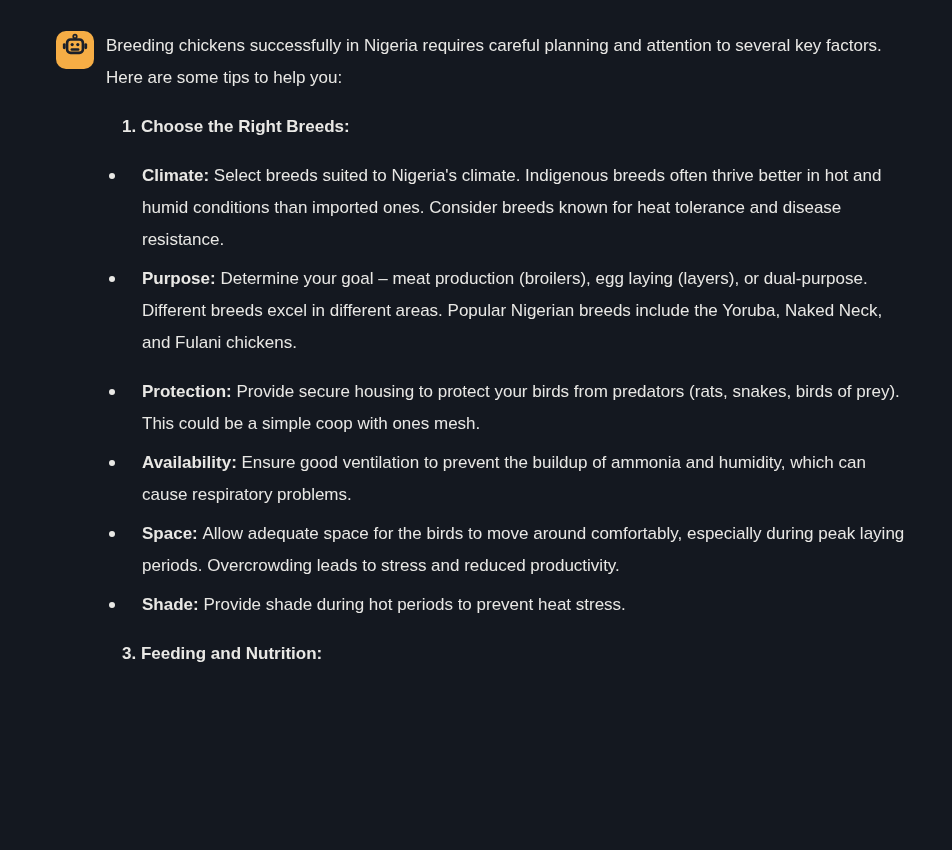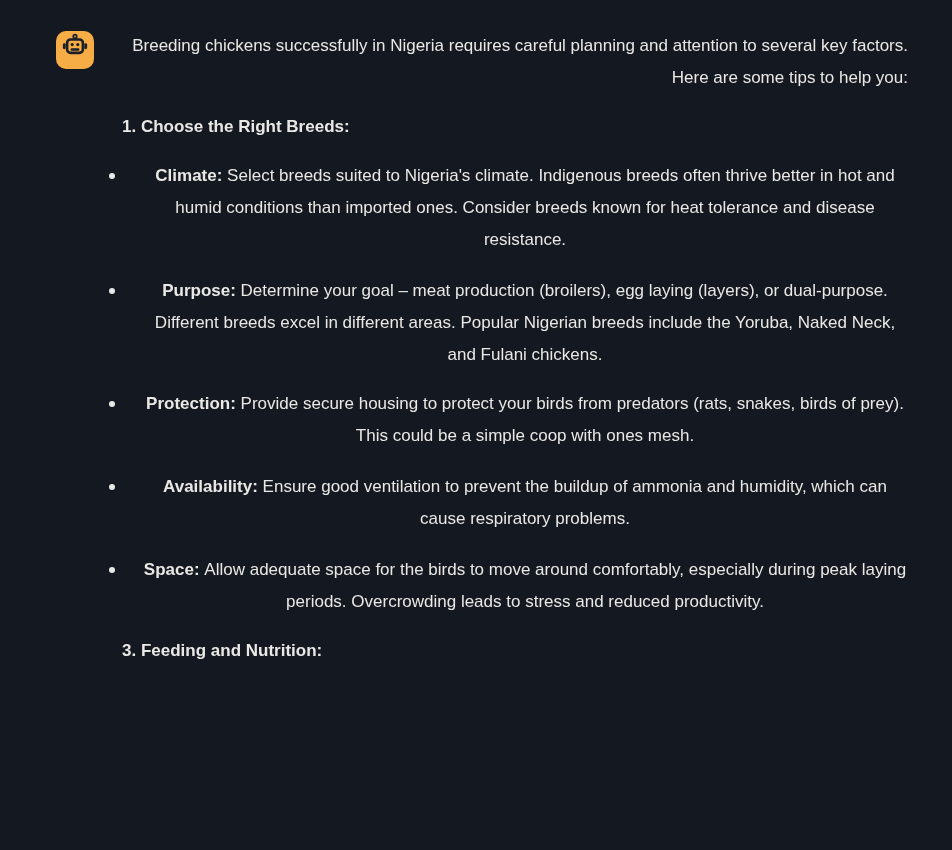--- a/index.html
+++ b/index.html
@@ -37,37 +37,35 @@
     justify-content: center;
   }
   .glyph-stroke { stroke: var(--glyph); fill: none; }
   .glyph-fill   { fill: var(--glyph); }
   .content {
     margin-left: 12px;
     width: 802px;
   }
   .intro {
     margin: 0 0 17px 0;
-    text-align: right;
   }
   .md-heading {
     margin: 17px 16px;
     font-weight: 700;
   }
   ul.bullets {
     list-style: none;
     margin: 17px 0;
     padding: 0 0 0 36px;
-    text-align: center;
   }
   ul.bullets li {
     position: relative;
   }
   ul.bullets li + li {
-    margin-top: 19px;
+    margin-top: 7px;
   }
   ul.bullets li::before {
     content: "";
     position: absolute;
     left: -33px;
     top: 13px;
     width: 6px; height: 6px;
     border-radius: 50%;
     background: var(--text);
   }
@@ -106,20 +104,21 @@
 
   <section>
   <ul class="bullets">
   <li><span class="b-label">Protection:</span><span class="b-text">Provide secure housing to protect your birds from predators (rats, snakes, birds of prey). This could be a simple coop with ones mesh.</span></li>
 
   <li><span class="b-label">Availability:</span><span class="b-text">Ensure good ventilation to prevent the buildup of ammonia and humidity, which can cause respiratory problems.</span></li>
 
 
   <li><span class="b-label">Space:</span><span class="b-text">Allow adequate space for the birds to move around comfortably, especially during peak laying periods. Overcrowding leads to stress and reduced productivity.</span></li>
 
+  <li><span class="b-label">Shade:</span><span class="b-text">Provide shade during hot periods to prevent heat stress.</span></li>
 </ul>
         </section>
 
   <section>
     <p class="md-heading">3. Feeding and Nutrition:</p>
   </section>
 </div>
   </div>
 </div>
 

